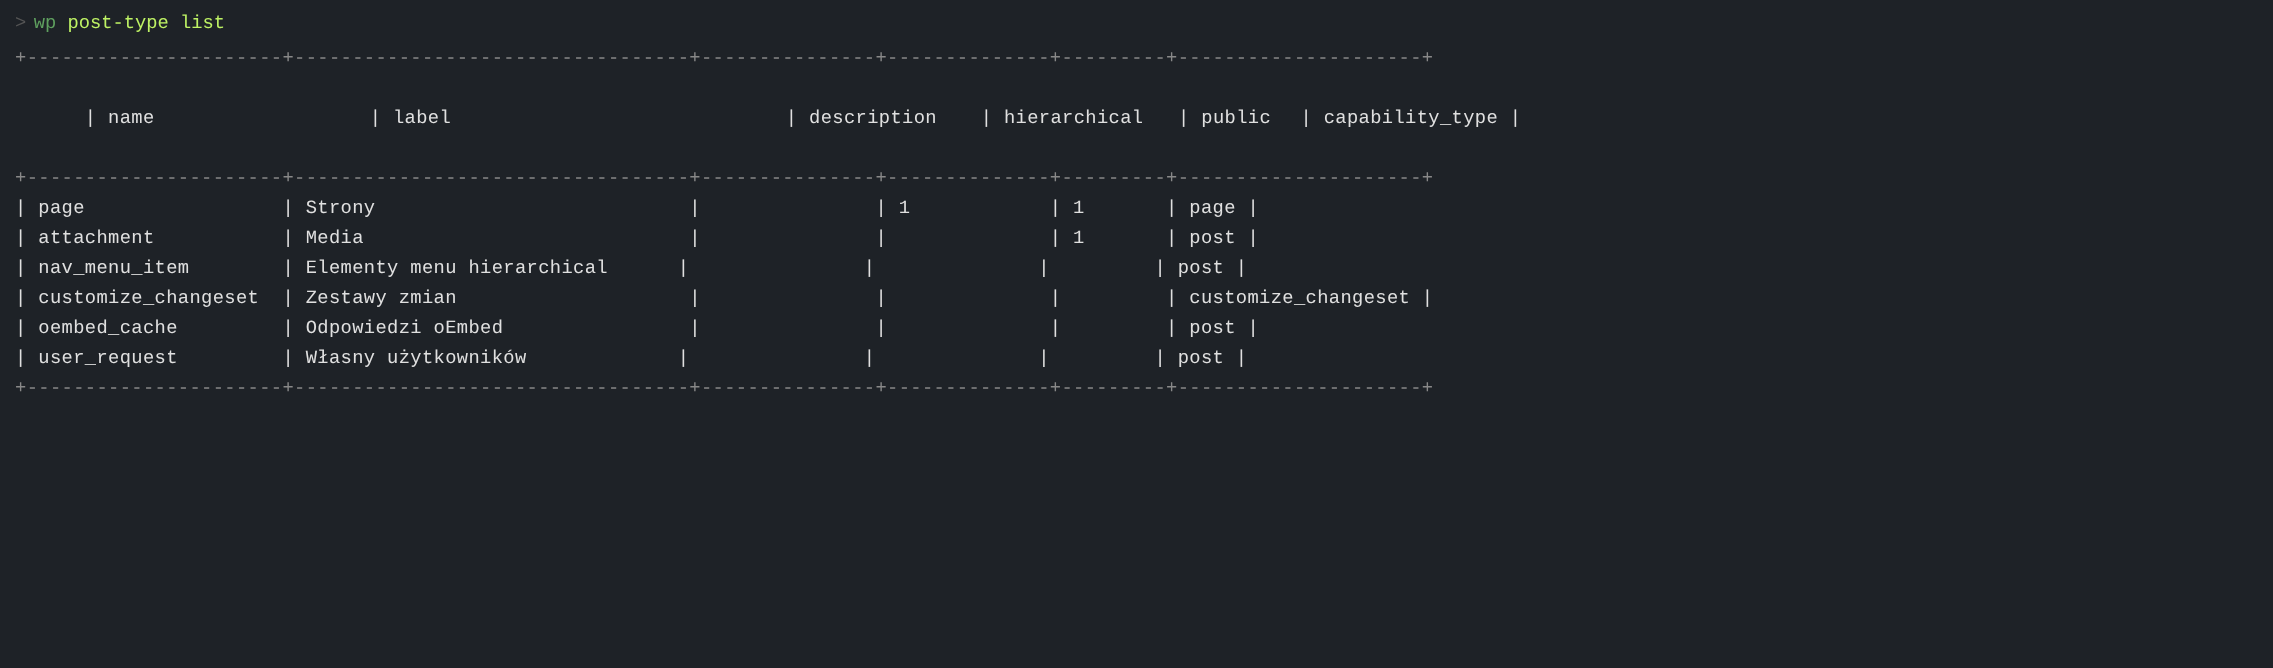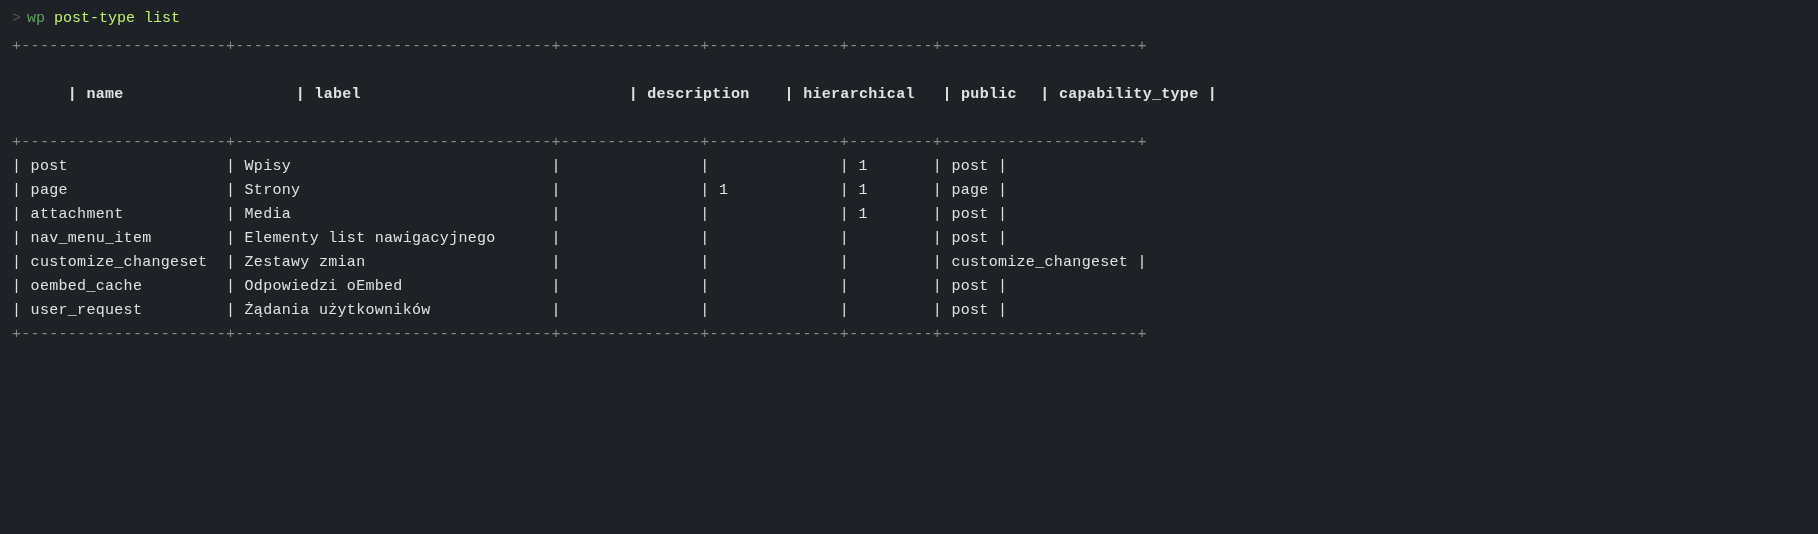--- a/index.html
+++ b/index.html
@@ -53,21 +53,20 @@
       line-height: 1.6;
       letter-spacing: 0.02em;
     }
 
     .separator {
       color: #888;
     }
 
     .header-row {
       color: #e0e0e0;
-      font-weight: bold;
     }
 
     .data-row {
       color: #e0e0e0;
     }
   </style>
 </head>
 <body>
 
 <div class="terminal">
@@ -83,25 +82,24 @@
 
     <div class="table-line separator">+----------------------+----------------------------------+---------------+--------------+---------+---------------------+</div>
 
     <div class="table-line header-row">
       <span>| </span><span style="display:inline-block;width:200px;">name</span><span> | </span><span style="display:inline-block;width:305px;">label</span><span> | </span><span style="display:inline-block;width:128px;">description</span><span> | </span><span style="display:inline-block;width:130px;">hierarchical</span><span> | </span><span style="display:inline-block;width:70px;">public</span><span> | </span><span>capability_type</span><span> |</span>
     </div>
 
     <div class="table-line separator">+----------------------+----------------------------------+---------------+--------------+---------+---------------------+</div>
 
     <div id="table-rows">
-        <div class="table-line data-row">| post                 | Wpisy                            |               |              | 1       | post |</div>
         <div class="table-line data-row">| page                 | Strony                           |               | 1            | 1       | page |</div>
         <div class="table-line data-row">| attachment           | Media                            |               |              | 1       | post |</div>
-        <div class="table-line data-row">| nav_menu_item        | Elementy list nawigacyjnego      |               |              |         | post |</div>
+        <div class="table-line data-row">| nav_menu_item        | Elementy menu hierarchical      |               |              |         | post |</div>
         <div class="table-line data-row">| customize_changeset  | Zestawy zmian                    |               |              |         | customize_changeset |</div>
         <div class="table-line data-row">| oembed_cache         | Odpowiedzi oEmbed                |               |              |         | post |</div>
-        <div class="table-line data-row">| user_request         | Żądania użytkowników             |               |              |         | post |</div>
+        <div class="table-line data-row">| user_request         | Własny użytkowników             |               |              |         | post |</div>
       </div>
 
     <div class="table-line separator">+----------------------+----------------------------------+---------------+--------------+---------+---------------------+</div>
 
   </div>
 </div>
 
 </body></html>

